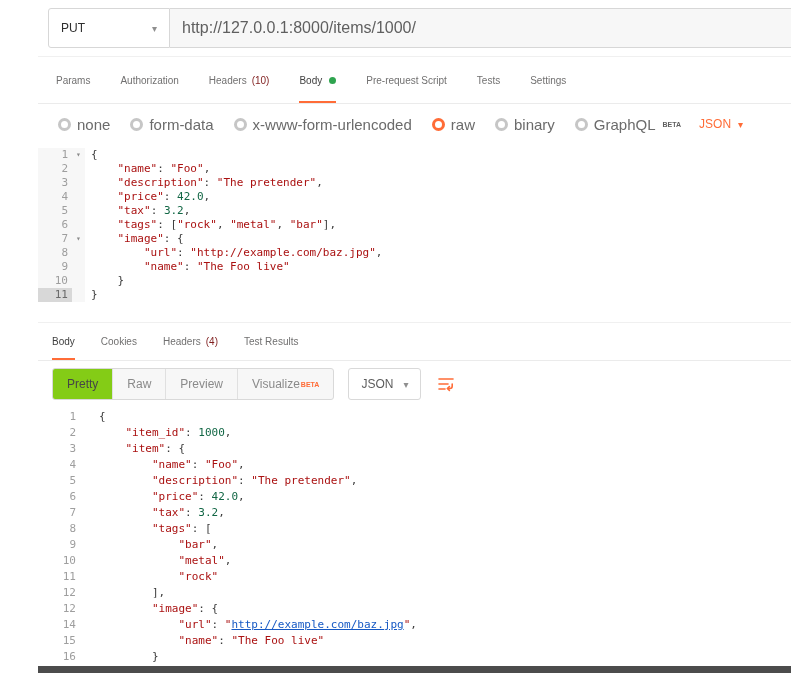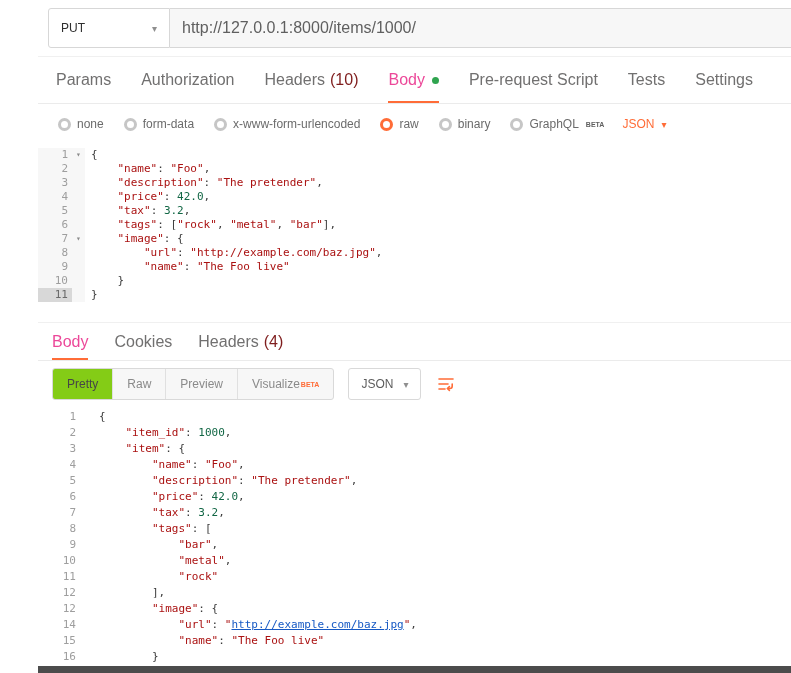--- a/index.html
+++ b/index.html
@@ -11,32 +11,32 @@
   .method-select{flex:none;display:flex;align-items:center;justify-content:space-between;width:122px;height:40px;
        border:1px solid #d7d7d7;border-radius:3px 0 0 3px;padding:0 12px;font-size:12px;color:#2e2e2e;cursor:pointer;background:#fff;box-sizing:border-box;}
   .caret{color:#8f8f8f;font-size:10px;}
   .url-input{flex:1;height:40px;border:1px solid #d7d7d7;border-left:none;border-radius:0 3px 3px 0;background:#f7f7f7;
        padding:0 12px;font-size:16px;color:#5f5f5f;font-family:inherit;outline:none;box-sizing:border-box;}
 
   
   .tabs{display:flex;align-items:stretch;box-sizing:border-box;}
   .req-tabs{height:47px;padding:0 18px;border-bottom:1px solid #ebebeb;gap:30px;}
   .res-tabs{height:38px;padding:0 14px;border-bottom:1px solid #ebebeb;gap:26px;}
-  .tab{display:flex;align-items:center;gap:5px;font-size:16px;color:#717070;border-bottom:2px solid transparent;padding-top:2px;cursor:pointer;}
-  .tab.active{color:#ec4899;border-bottom-color:#ff6c37;}
+  .tab{display:flex;align-items:center;gap:5px;font-size:10px;color:#717070;border-bottom:2px solid transparent;padding-top:2px;cursor:pointer;}
+  .tab.active{color:#404040;border-bottom-color:#ff6c37;}
   .tab-count{color:#7f1d1d;}
   .tab-dot{width:7px;height:7px;border-radius:50%;background:#2fa44f;margin-left:2px;}
 
   
   .body-type-row{display:flex;align-items:center;height:40px;padding:0 20px;box-sizing:border-box;}
   .bt-options{display:flex;align-items:center;gap:20px;}
   .bt-option{display:flex;align-items:center;gap:6px;cursor:pointer;}
   .radio{width:13px;height:13px;border-radius:50%;border:3px solid #c6c6c6;background:#fff;flex:none;box-sizing:border-box;}
   .radio.selected{border-color:#ff6c37;}
-  .bt-label{font-size:12px;color:#6b6b6b;}
+  .bt-label{font-size:15px;color:#6b6b6b;}
   .beta{font-size:7px;font-weight:bold;margin-left:1px;}
   .beta-gray{color:#5f5f5f;}
   .beta-orange{color:#ff6c37;}
   .lang-select{display:flex;align-items:center;gap:7px;margin-left:18px;cursor:pointer;}
   .lang-label{font-size:12px;color:#ff6c37;}
   .lang-caret{color:#ff6c37;font-size:10px;}
 
   
   .editor{font-family:"DejaVu Sans Mono","Liberation Mono",monospace;font-size:11px;cursor:text;}
   .request-editor{padding:4px 0;height:162px;box-sizing:border-box;}
@@ -163,20 +163,23 @@
     <div class="tabs res-tabs">
         <div class="tab active">
           <span class="tab-label">Body</span>
         </div>
         <div class="tab">
           <span class="tab-label">Cookies</span>
         </div>
         <div class="tab">
           <span class="tab-label">Headers</span>
           <span class="tab-count">(4)</span>
+        </div>
+        <div class="tab">
+          <span class="tab-label">Test Results</span>
         </div>
       </div>
 
     <div class="res-toolbar">
       <div class="seg">
           <div class="seg-item active">
             <span>Pretty</span>
           </div>
           <div class="seg-item">
             <span>Raw</span>

